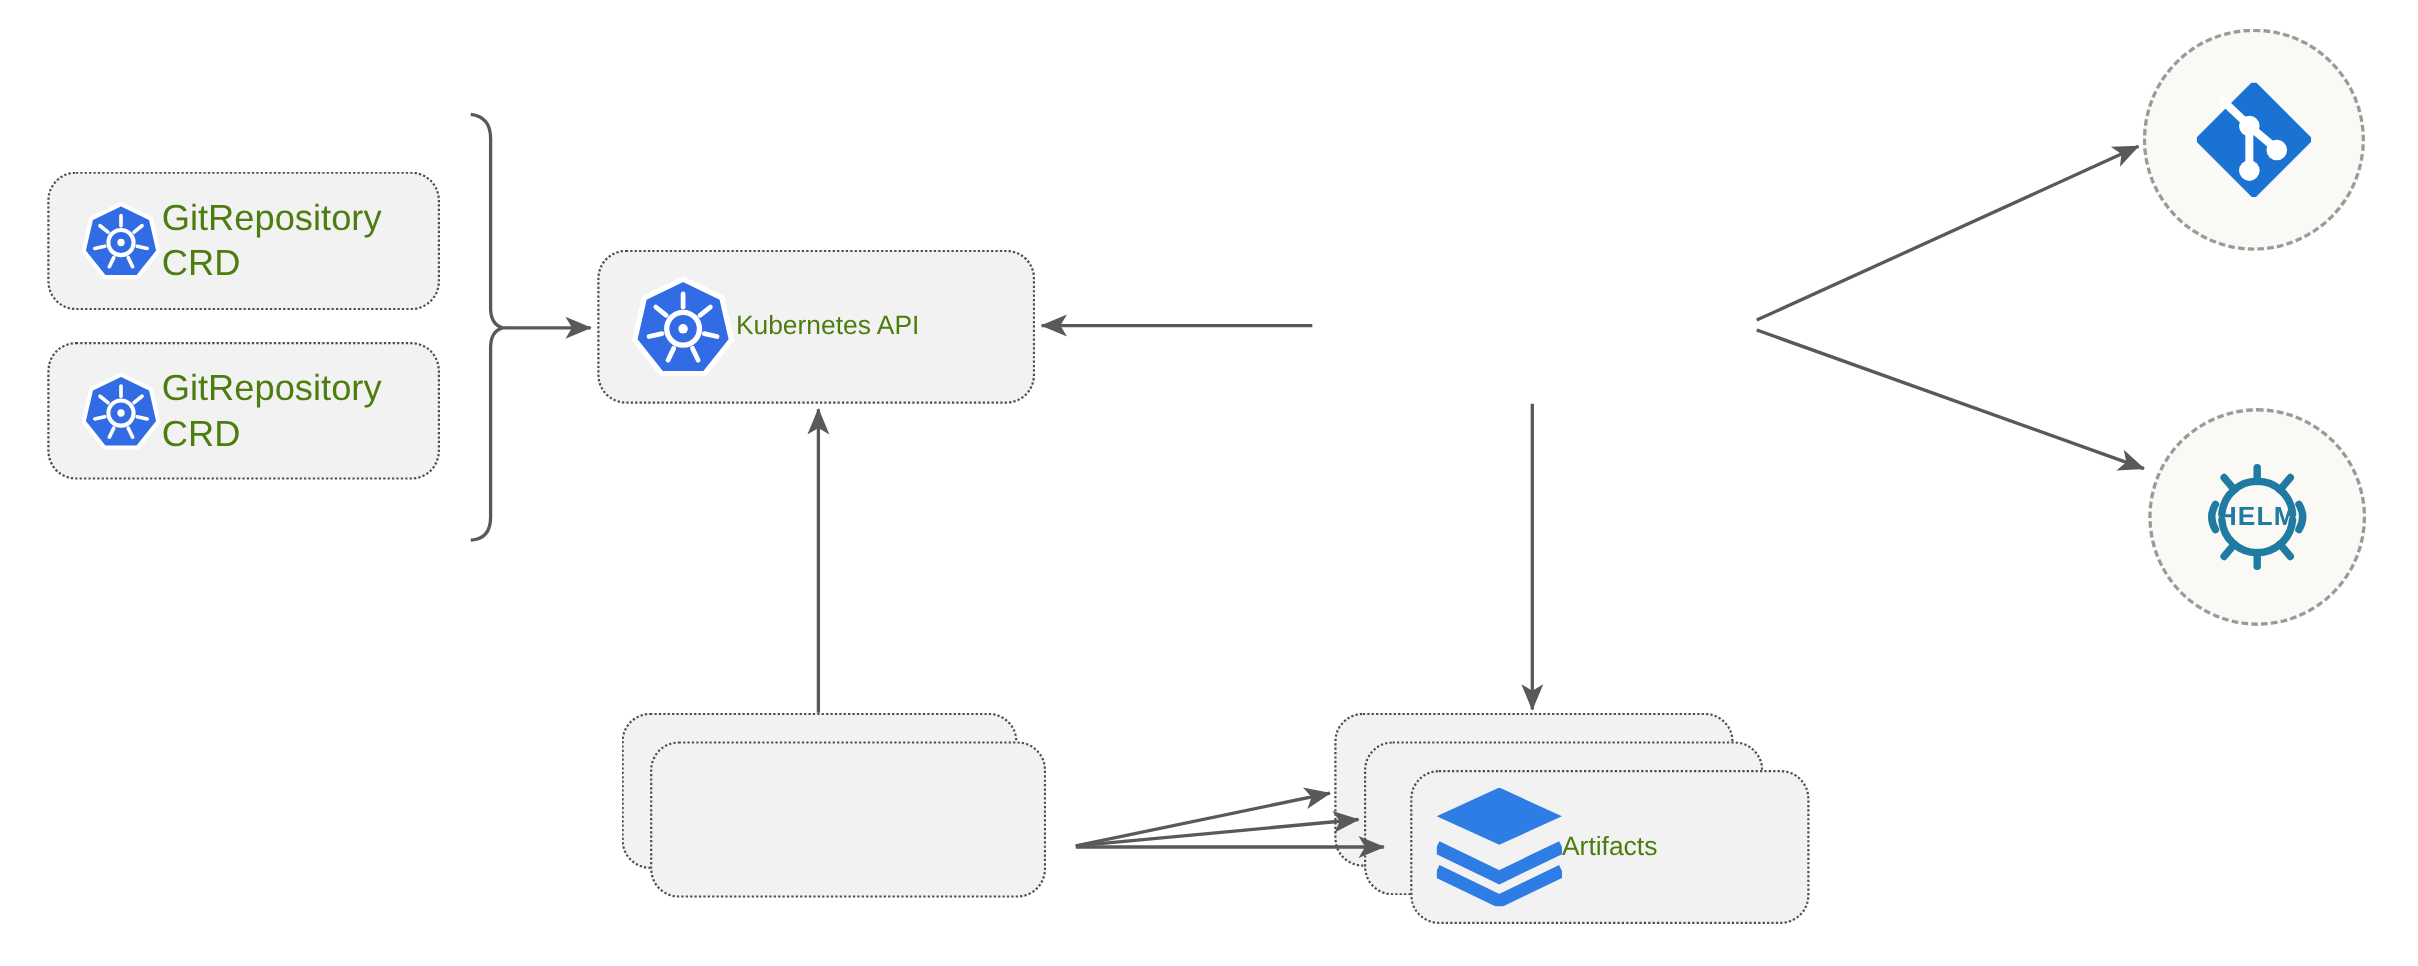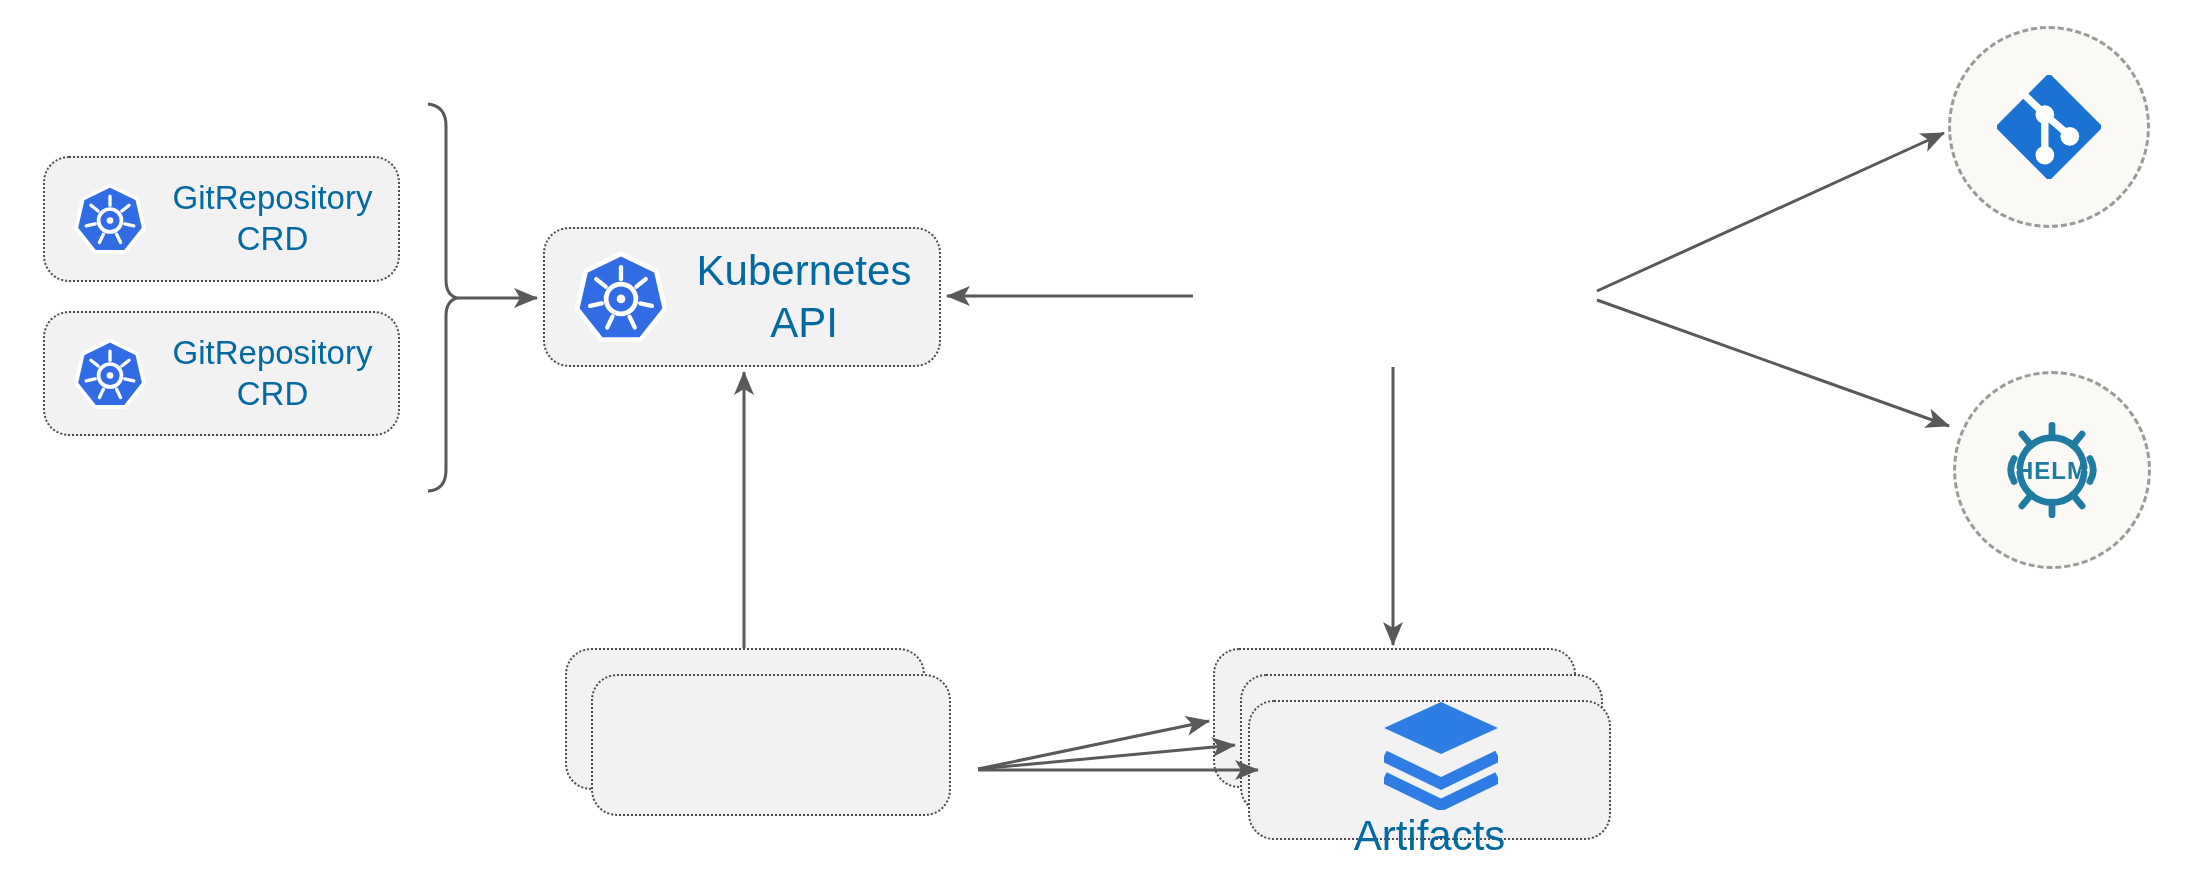--- a/index.html
+++ b/index.html
@@ -9,23 +9,23 @@
   }
   .defs{position:absolute;width:0;height:0;overflow:hidden;}
   .box{
     position:absolute;background:#f2f2f2;border:2px dotted #4c4c4c;border-radius:26px;
     box-sizing:border-box;display:flex;align-items:center;
   }
   .circle{
     position:absolute;background:#faf9f5;border:3px dashed #9a9a9a;border-radius:50%;
     box-sizing:border-box;display:flex;align-items:center;justify-content:center;
   }
-  .lbl{flex:1;text-align:center;font-size:33px;line-height:1.24;color:#0369a1;}
+  .lbl{flex:1;font-size:33px;line-height:1.24;color:#4d7c0f;}
   .lbl .ln{display:block;}
-  .lbl.single{font-size:42px;}
+  .lbl.single{font-size:24px;}
   .icon{flex:0 0 auto;display:block;}
   .overlay{position:absolute;left:0;top:0;width:2198px;height:878px;pointer-events:none;}
 </style>
 </head>
 <body>
 
 <div class="canvas">
 
   <svg class="defs" aria-hidden="true">
     <defs>
@@ -122,21 +122,21 @@
       </svg>
     <div class="lbl single">Kubernetes API</div>
   </div>
 
 
   <div class="box" style="left:565px;top:648px;width:360px;height:142px;"></div>
   <div class="box" style="left:591px;top:674px;width:360px;height:142px;"></div>
 
   <div class="box" style="left:1213px;top:648px;width:363px;height:140px;"></div>
   <div class="box" style="left:1240px;top:674px;width:363px;height:140px;"></div>
-  <div class="box" style="left:1248px;top:700px;width:363px;height:140px;flex-direction:column;">
+  <div class="box" style="left:1282px;top:700px;width:363px;height:140px;">
     <svg class="icon" width="114" height="108" style="margin-left:22px;">
         <use href="#sym-layers"></use>
       </svg>
     <div class="lbl single">Artifacts</div>
   </div>
 
   <div class="circle" style="left:1948px;top:26px;width:202px;height:202px;">
     <svg class="icon" width="104" height="104">
         <use href="#sym-git"></use>
       </svg>

